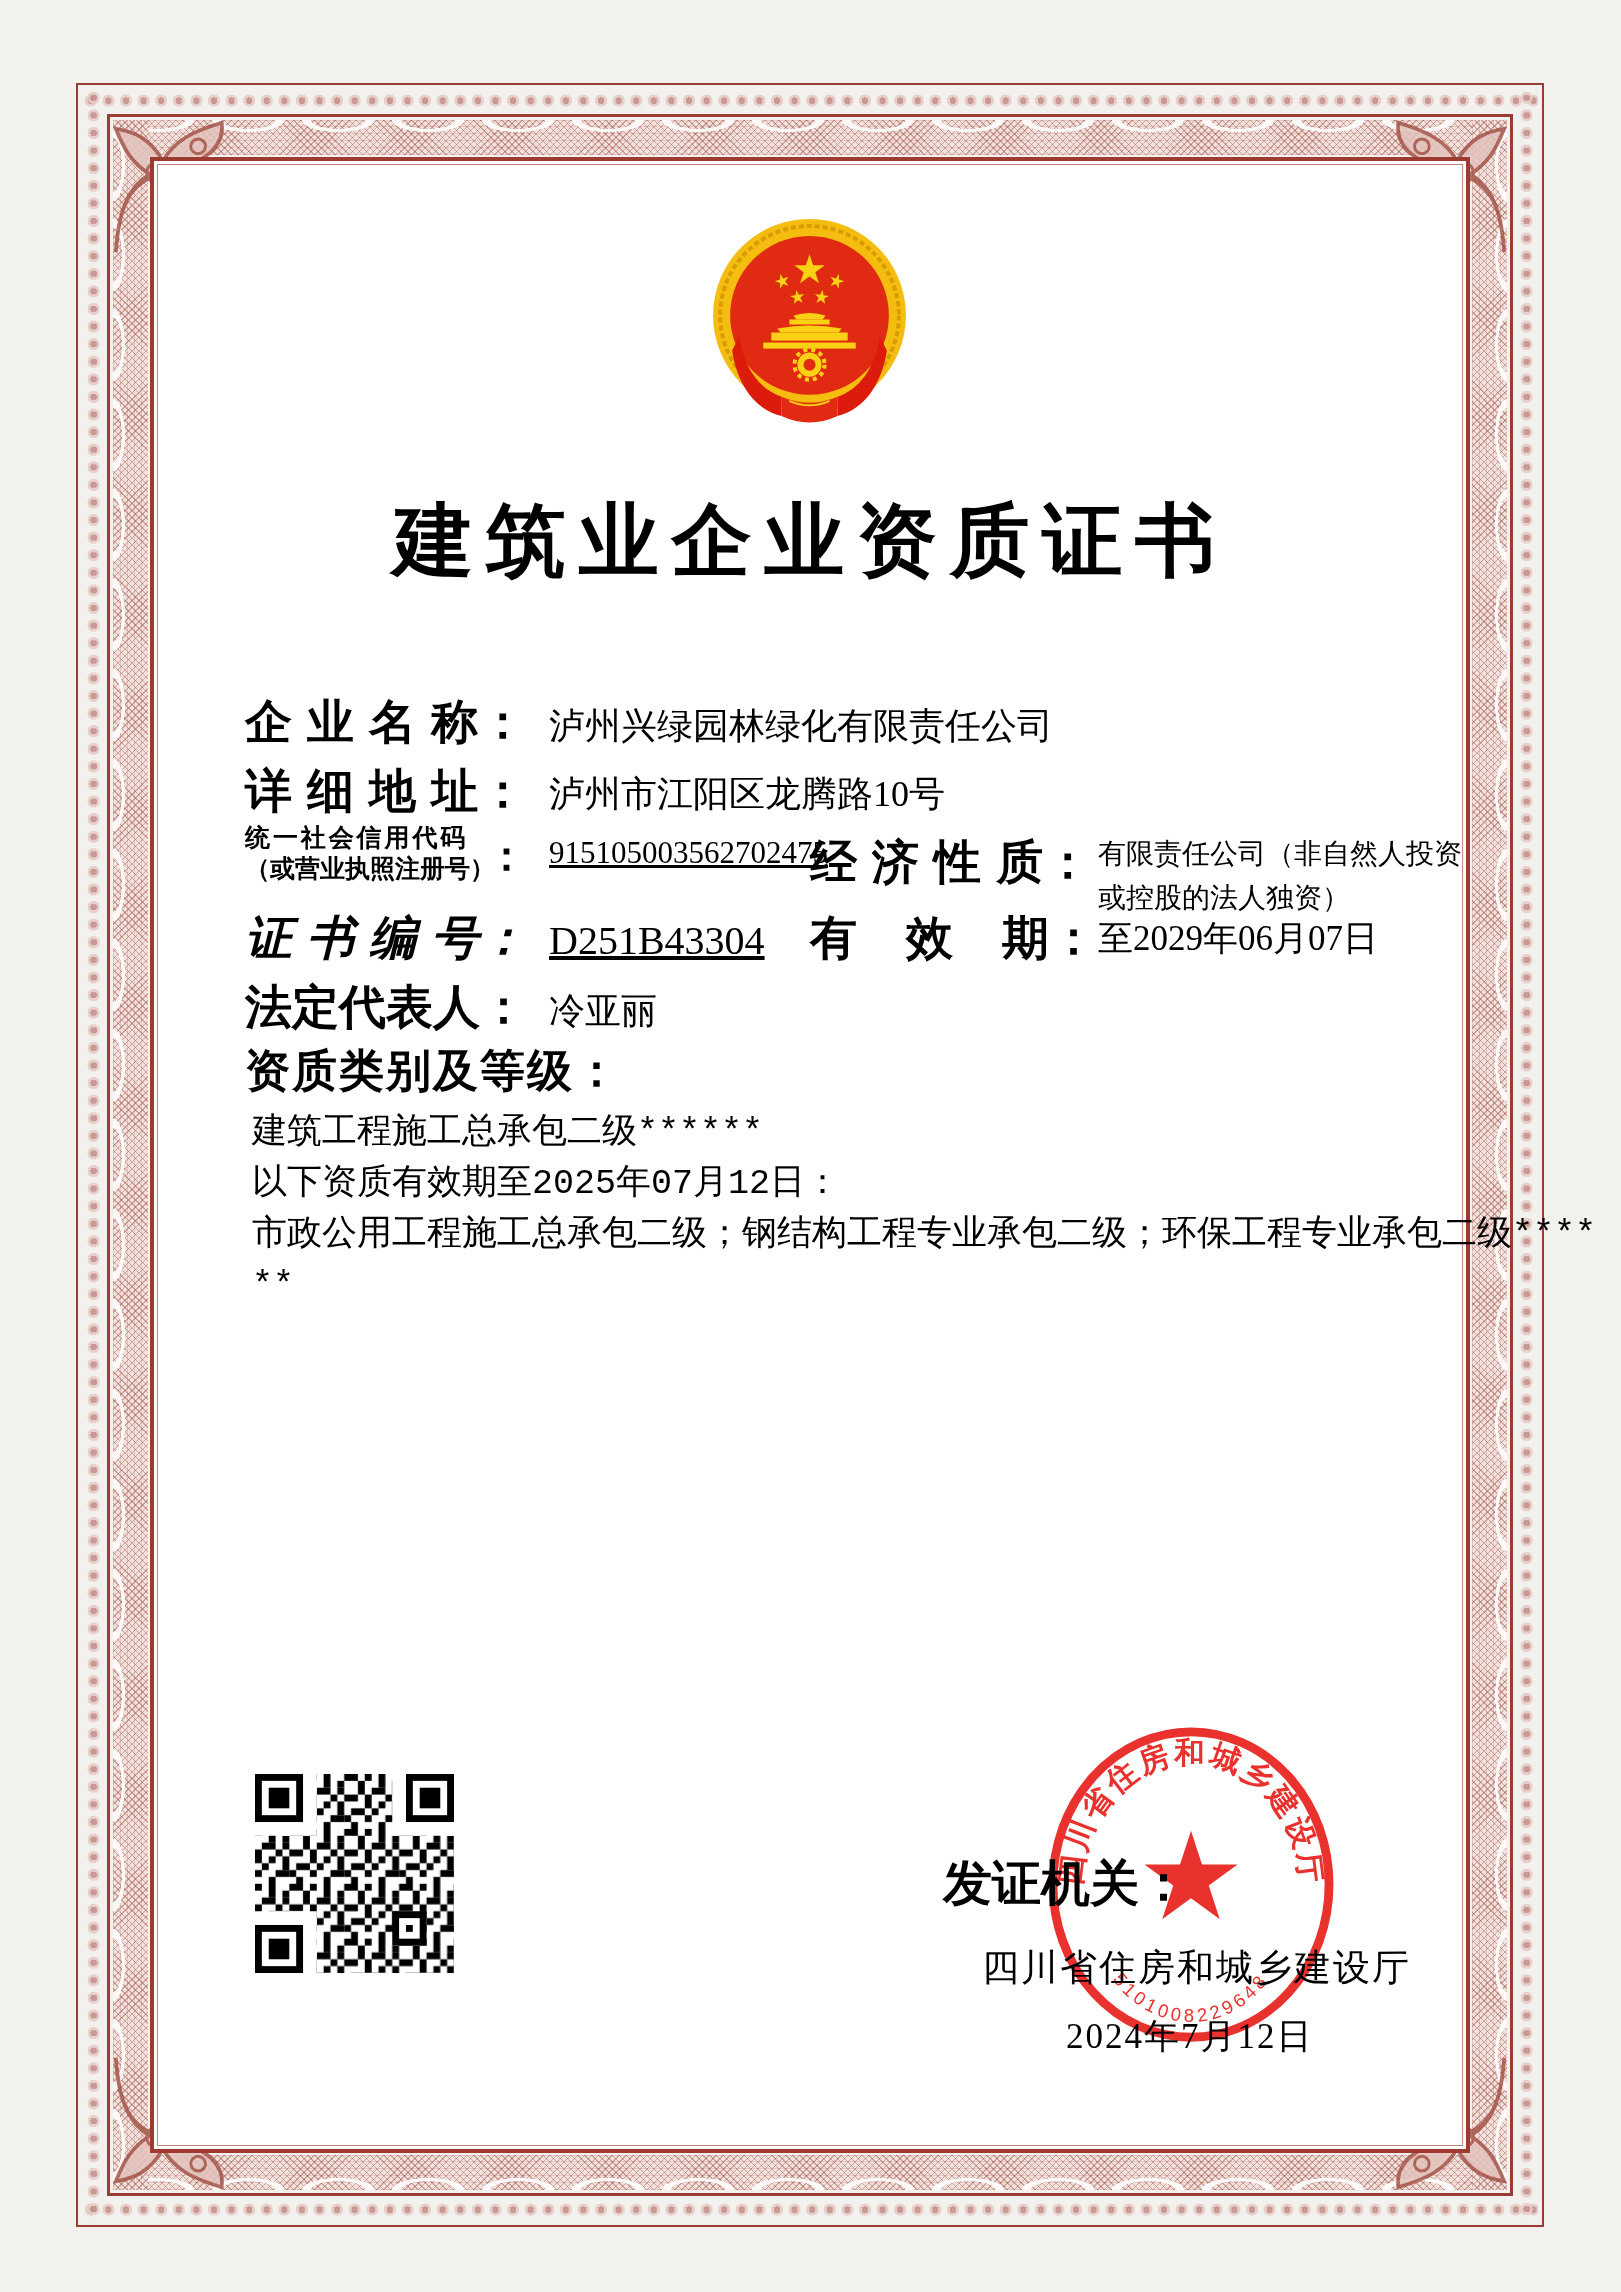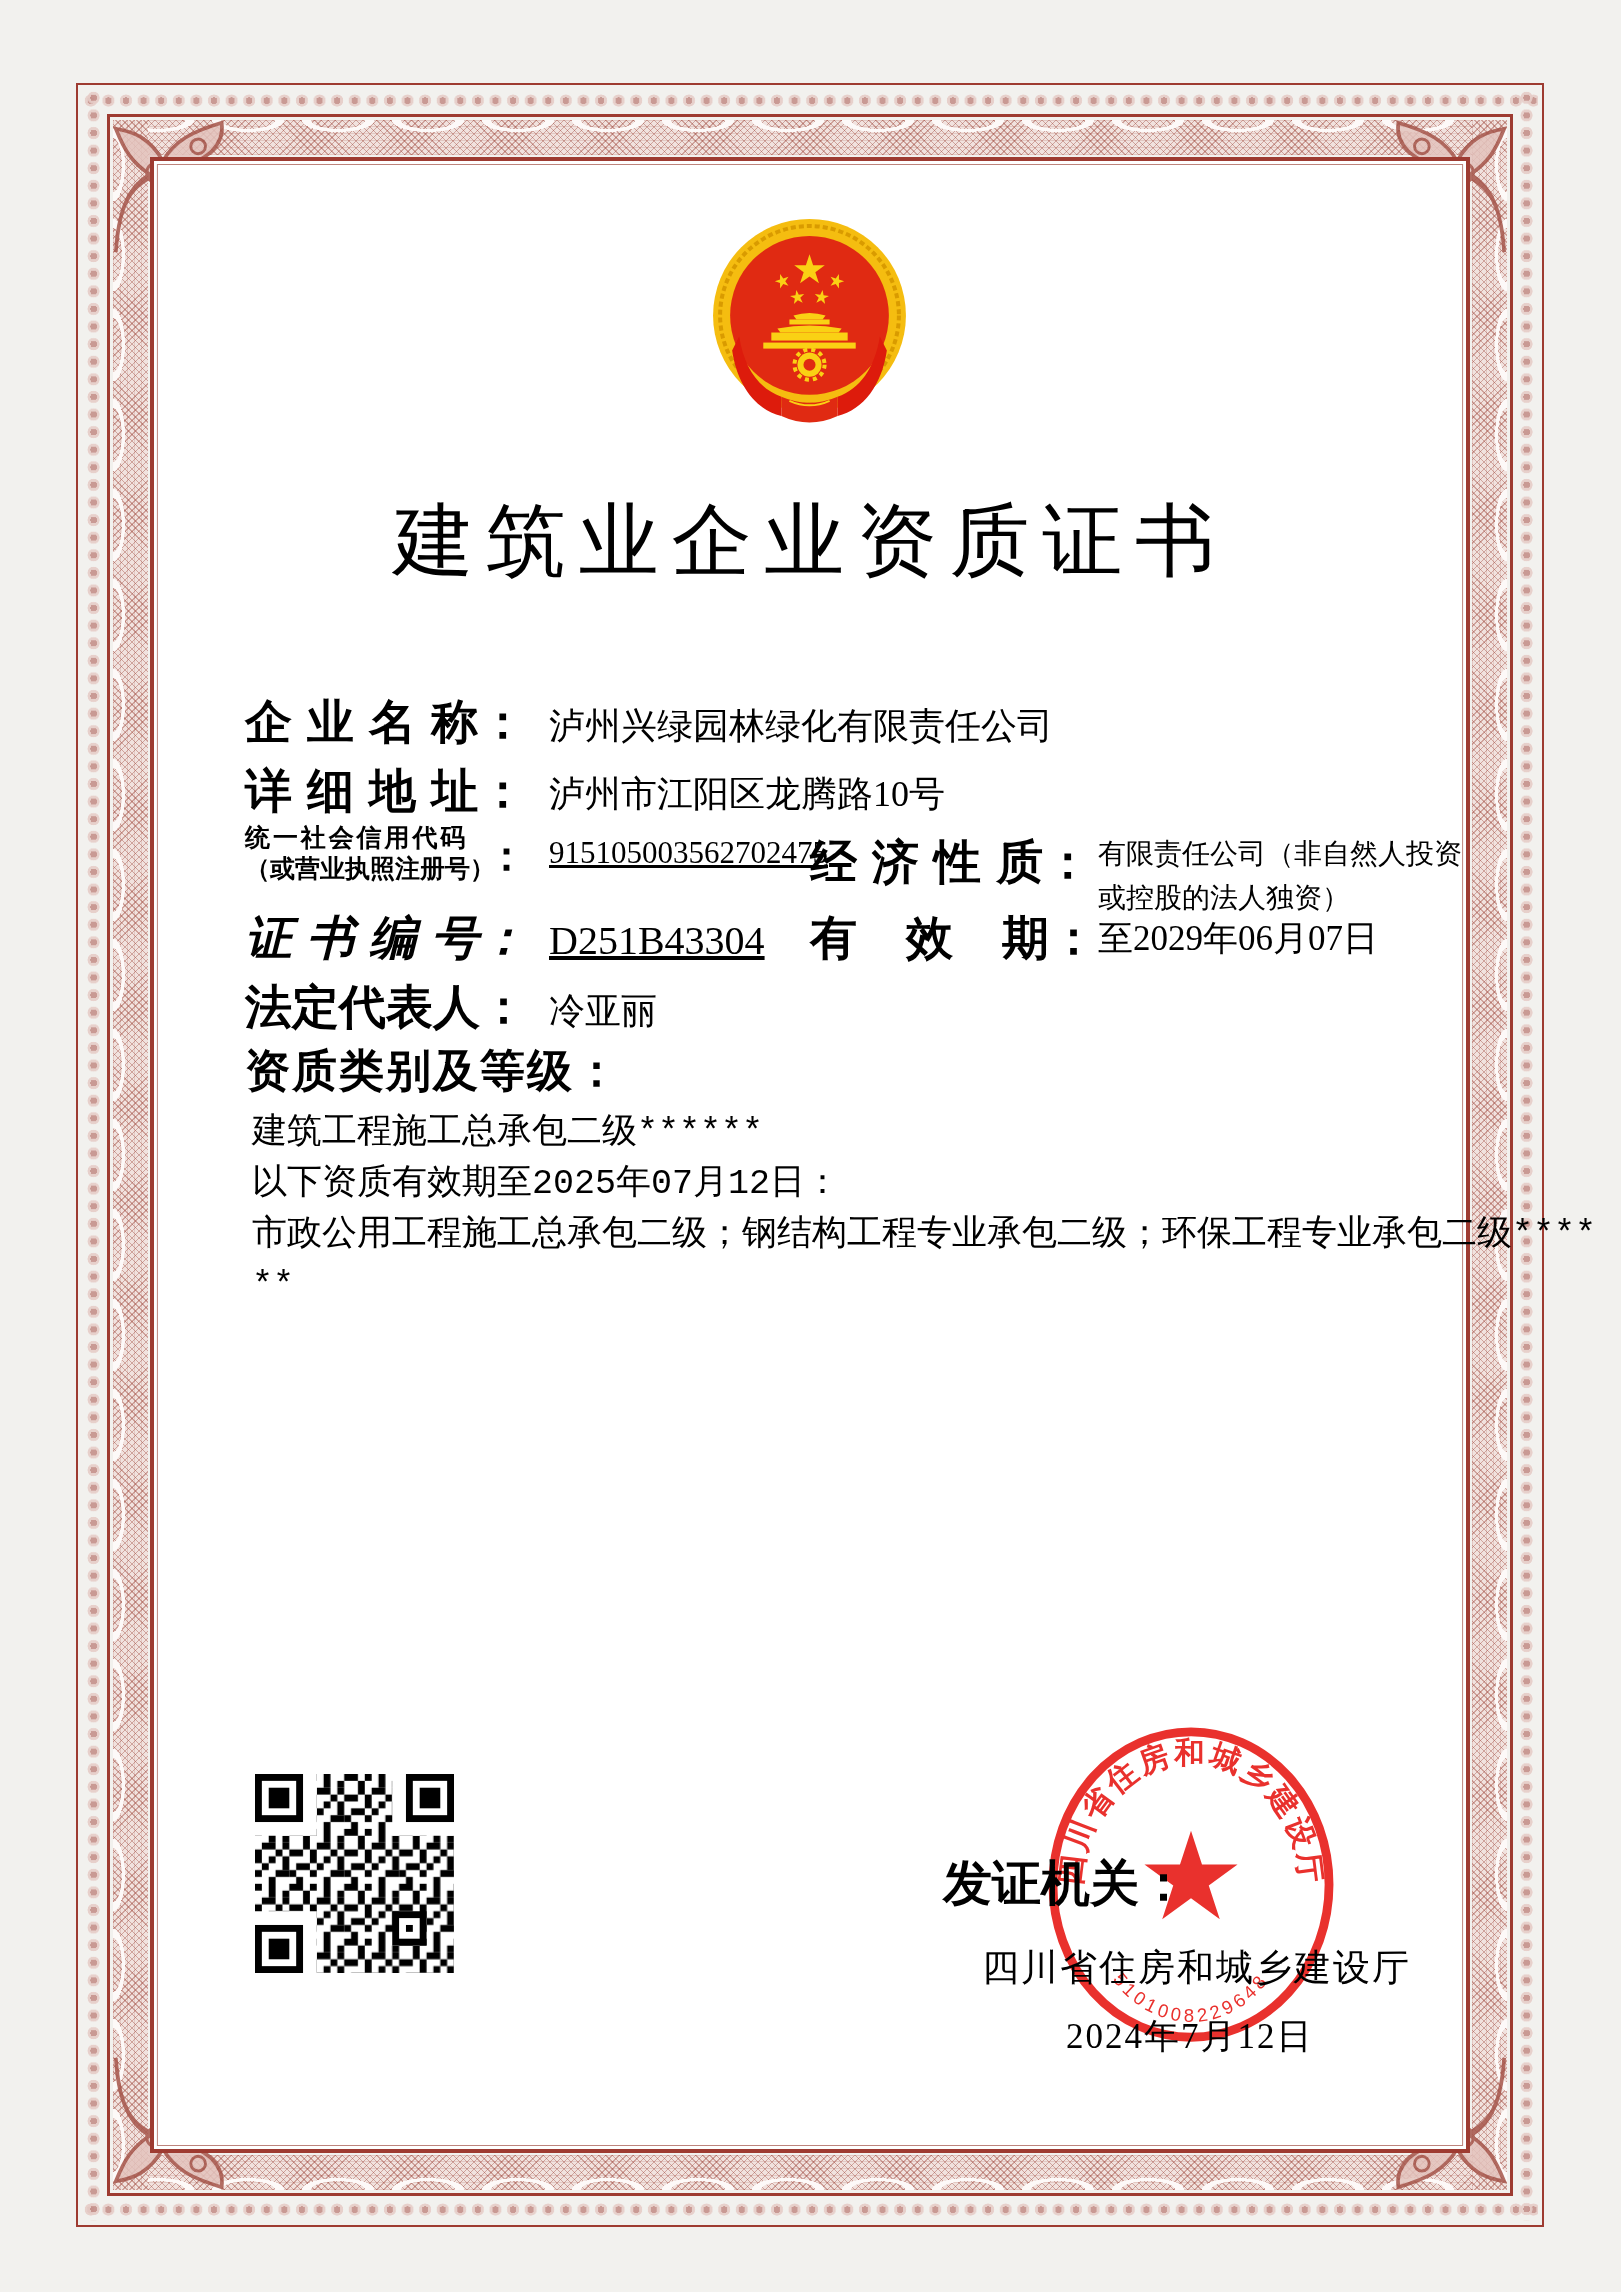--- a/index.html
+++ b/index.html
@@ -48,21 +48,21 @@
     background-size:35px 90px,auto,auto,auto;}
   .ring2{position:absolute;inset:72px;border:4.9px solid #9e3b31;background:#fff;
     box-shadow:inset 0 0 0 2.9px #fff, inset 0 0 0 3.9px #bd847c;}
   .corner{position:absolute;width:147px;height:147px;opacity:.85;}
   .corner.tl{left:29px;top:29px;}
   .corner.tr{right:29px;top:29px;transform:scaleX(-1);}
   .corner.bl{left:29px;bottom:29px;transform:scaleY(-1);}
   .corner.br{right:29px;bottom:29px;transform:scale(-1,-1);}
   
   .abs{position:absolute;}
-  .title{left:0;right:0;top:488px;text-align:center;font-size:80px;font-weight:normal;letter-spacing:12.7px;white-space:nowrap;}
+  .title{left:0;right:0;top:488px;text-align:center;font-size:80px;font-weight:bold;letter-spacing:12.7px;white-space:nowrap;}
   .flabel{font-weight:bold;font-size:47px;white-space:nowrap;letter-spacing:1px;}
   .fvalue{font-family:"Liberation Serif",serif;font-size:36px;white-space:nowrap;}
   .smalllabel{font-weight:bold;font-size:25px;letter-spacing:2.9px;line-height:29px;white-space:nowrap;}
   .bigcolon{font-weight:bold;font-size:41px;}
   .qual-heading{font-weight:bold;font-size:45px;letter-spacing:2px;white-space:nowrap;}
   .qual-line{font-family:Liberation Mono, monospace;font-size:35px;line-height:51px;white-space:nowrap;}
   .issue-label{font-weight:bold;font-size:49px;white-space:nowrap;}
   .issue-text{font-family:"Liberation Serif",serif;font-size:37px;letter-spacing:2px;white-space:nowrap;}
   .issue-date{font-family:"Liberation Serif",serif;font-size:35px;letter-spacing:2px;white-space:nowrap;}
   .econ-value{font-family:"Liberation Serif",serif;font-size:28px;line-height:44px;width:387px;white-space:normal;}

